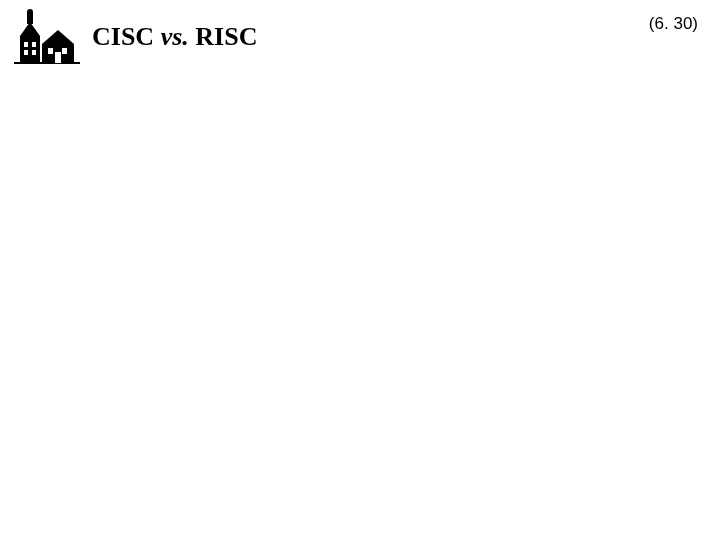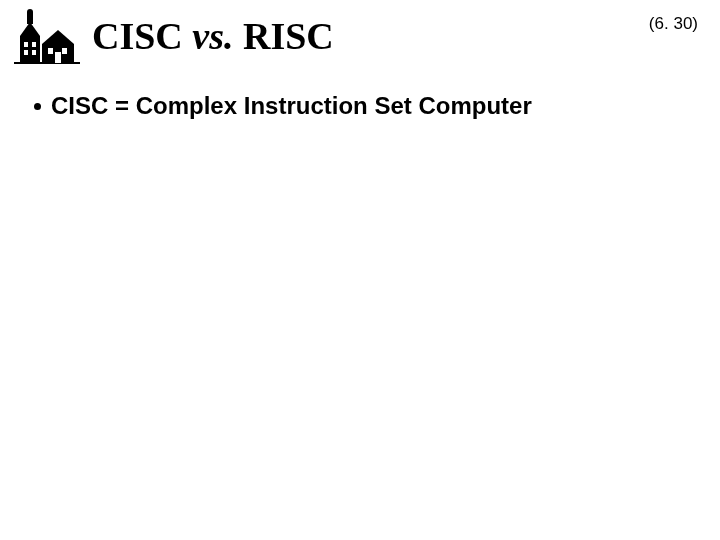--- a/index.html
+++ b/index.html
@@ -24,23 +24,23 @@
   .header {
     position: absolute;
     top: 8px;
     left: 14px;
     display: flex;
     align-items: flex-end;
   }
   .header-title {
     font-family: "Times New Roman", Times, serif;
     font-weight: bold;
-    font-size: 38px;
+    font-size: 26px;
     margin-left: 12px;
-    margin-bottom: 6px;
+    margin-bottom: 12px;
   }
   .header-title .vs {
     font-style: italic;
   }
   .logo-box {
     width: 66px;
     height: 56px;
     position: relative;
   }
   .logo-box svg {
@@ -94,17 +94,13 @@
       <rect x="48" y="40" width="5" height="6" fill="#fff"></rect>
       <rect x="41" y="44" width="6" height="11" fill="#fff"></rect>
     </svg>
   </div>
   <div class="header-title">
     <span>CISC </span><span class="vs">vs.</span><span> RISC</span>
   </div>
 </div>
 
 <div class="bullets">
-  <div class="bullet-row">
-    <span class="bullet-dot"></span>
-    <span>CISC = Complex Instruction Set Computer</span>
-  </div>
 </div>
 
 </body></html>

